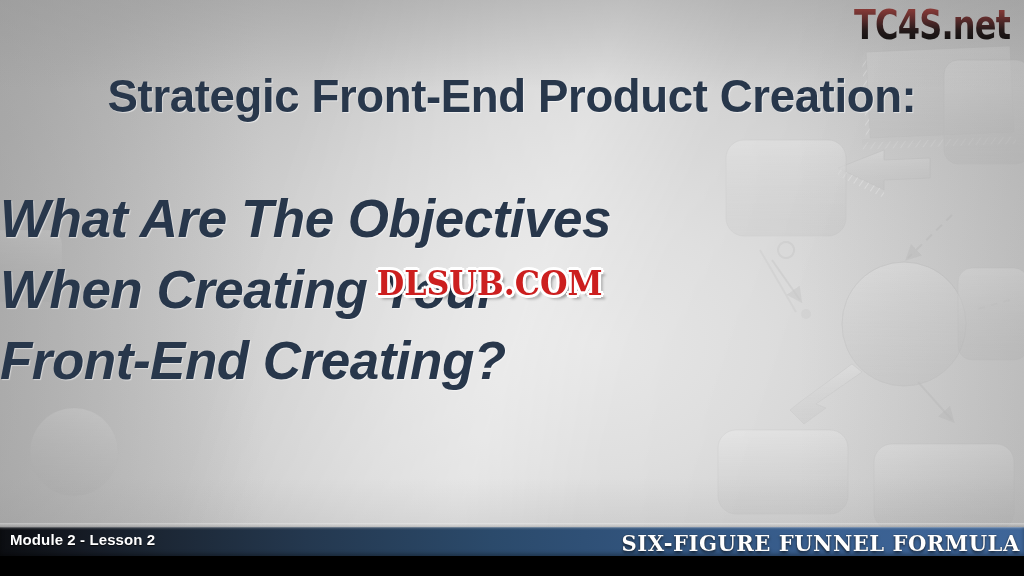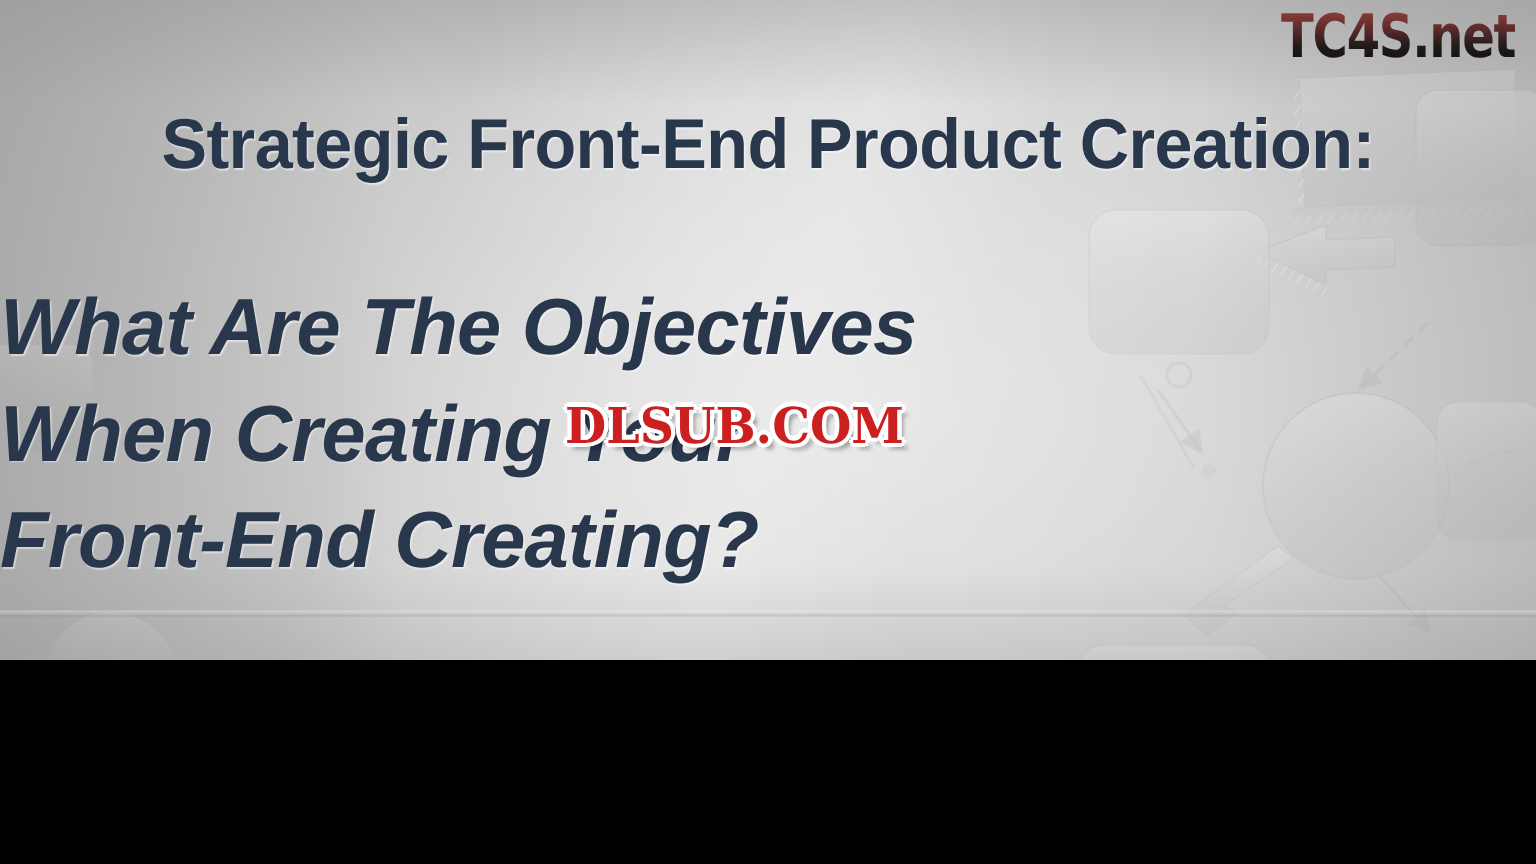--- a/index.html
+++ b/index.html
@@ -3,21 +3,21 @@
 <meta charset="utf-8">
 <style>
   html, body {
     margin: 0;
     padding: 0;
     background: #000;
   }
   #slide {
     position: relative;
     width: 1024px;
-    height: 440px;
+    height: 556px;
     overflow: hidden;
     font-family: "Liberation Sans", sans-serif;
     background: #bef264;
   }
 
   
   .bg-base {
     position: absolute;
     inset: 0;
     background:
@@ -269,14 +269,18 @@
 
   <div class="question">
     <span class="ln">What Are The Objectives</span>
     <span class="ln">When Creating Your</span>
     <span class="ln">Front-End Creating?</span>
   </div>
 
   <div class="wm-dlsub">DLSUB.COM</div>
 
   <div class="footer-top-edge"></div>
+  <div class="footer">
+    <div class="footer-left">Module 2 - Lesson 2</div>
+    <div class="footer-brand">SIX-FIGURE FUNNEL FORMULA</div>
+  </div>
 
 </div>
 
 </body></html>

